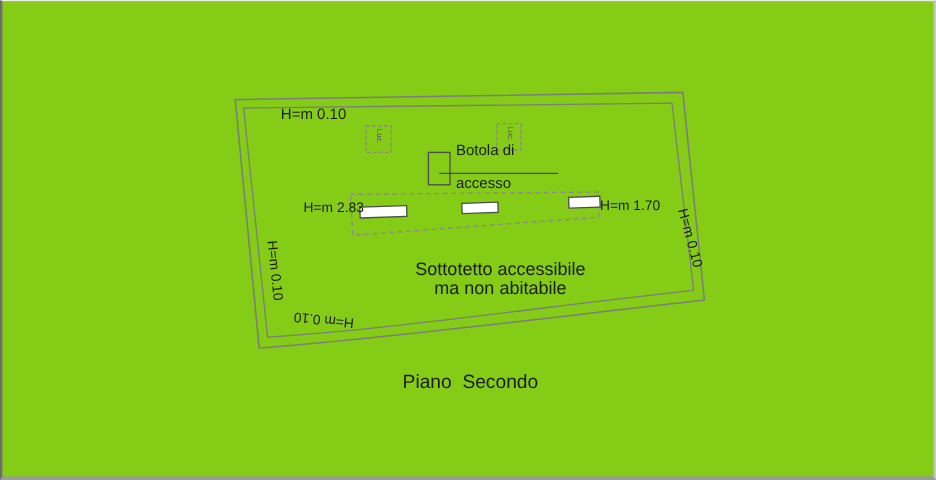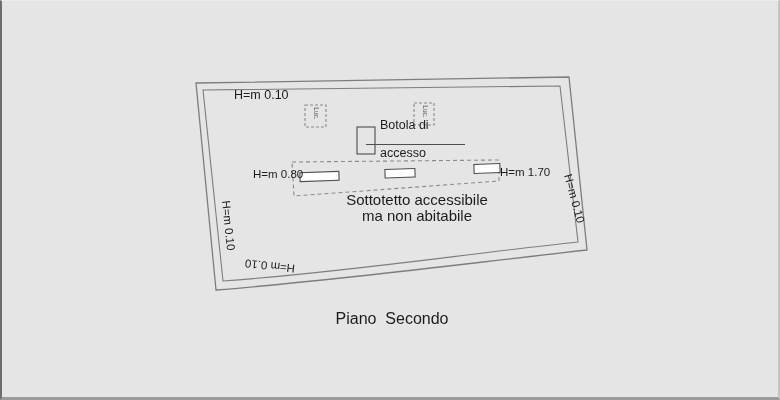--- a/index.html
+++ b/index.html
@@ -1,37 +1,37 @@
 <!DOCTYPE html>
 <html><head>
 <meta charset="utf-8">
 <style>
   html,body{margin:0;padding:0;background:#ffffff;}
   body{width:780px;height:400px;overflow:hidden;font-family:"Liberation Sans",sans-serif;}
   .frame{
-    position:relative;width:780px;height:400px;box-sizing:border-box;background:#e5e5e5;
+    position:relative;width:780px;height:400px;box-sizing:border-box;background:#84cc16;
     border-left:2px solid #6e6e6e;
     border-right:2px solid #c6c6c6;
     border-bottom:3px solid #9b9b9b;
     border-top:1px solid #ececec;
   }
   .lines{position:absolute;left:0;top:0;width:780px;height:400px;}
   .lbl{position:absolute;color:#1c1c1c;white-space:nowrap;}
   .h-top{left:232px;top:87px;font-size:12.5px;}
   .h-left{left:196px;top:218px;width:60px;height:13px;font-size:11.5px;transform:rotate(84deg);text-align:center;}
   .h-right{left:542px;top:191px;width:60px;height:13px;font-size:11.5px;transform:rotate(75deg);text-align:center;}
   .h-bottom{left:238px;top:258px;width:60px;height:13px;font-size:11.5px;transform:rotate(186deg);text-align:center;}
   .h-b-left{left:251px;top:167px;font-size:11.5px;}
   .h-b-right{left:498px;top:165px;font-size:11.5px;}
   .luc{font-size:6.5px;color:#555;transform:rotate(90deg);text-align:center;}
   .luc1{left:306px;top:109px;width:16px;}
   .luc2{left:415px;top:107px;width:16px;}
   .botola1{left:378px;top:117px;font-size:12.5px;}
   .botola2{left:378px;top:145px;font-size:12.5px;text-align:center;}
-  .area{left:330px;top:191px;width:170px;text-align:center;font-size:15px;line-height:16px;}
+  .area{left:330px;top:216px;width:170px;text-align:center;font-size:15px;line-height:16px;}
   .title{left:300px;top:309px;width:180px;text-align:center;font-size:16px;white-space:pre;color:#1c1c1c;}
 </style>
 </head>
 <body>
 
 <div class="frame">
 
   <svg class="lines" viewBox="0 0 780 400" xmlns="http://www.w3.org/2000/svg">
 
     <path d="M194,82 L567,76 L585,249 C460,263 330,280 214,289 Z" fill="none" stroke="#7d7d7d" stroke-width="1.3"></path>
@@ -49,21 +49,21 @@
     <rect x="298" y="171" width="39" height="9" transform="rotate(-2 317.5 175.5)" fill="#ffffff" stroke="#4d4d4d" stroke-width="1.1"></rect>
     <rect x="383" y="168" width="30" height="8.5" transform="rotate(-2 398 172.2)" fill="#ffffff" stroke="#4d4d4d" stroke-width="1.1"></rect>
     <rect x="472" y="163" width="26" height="9" transform="rotate(-2 485 167.5)" fill="#ffffff" stroke="#4d4d4d" stroke-width="1.1"></rect>
   </svg>
 
   <div class="lbl h-top">H=m 0.10</div>
   <div class="lbl h-left">H=m 0.10</div>
   <div class="lbl h-right">H=m 0.10</div>
   <div class="lbl h-bottom">H=m 0.10</div>
 
-  <div class="lbl h-b-left">H=m 0.80</div>
+  <div class="lbl h-b-left">H=m 2.83</div>
   <div class="lbl h-b-right">H=m 1.70</div>
 
   <div class="lbl luc luc1">Luc.</div>
   <div class="lbl luc luc2">Luc.</div>
 
   <div class="lbl botola1">Botola di</div>
   <div class="lbl botola2">accesso</div>
 
   <div class="lbl area">
     <div>Sottotetto accessibile</div>

